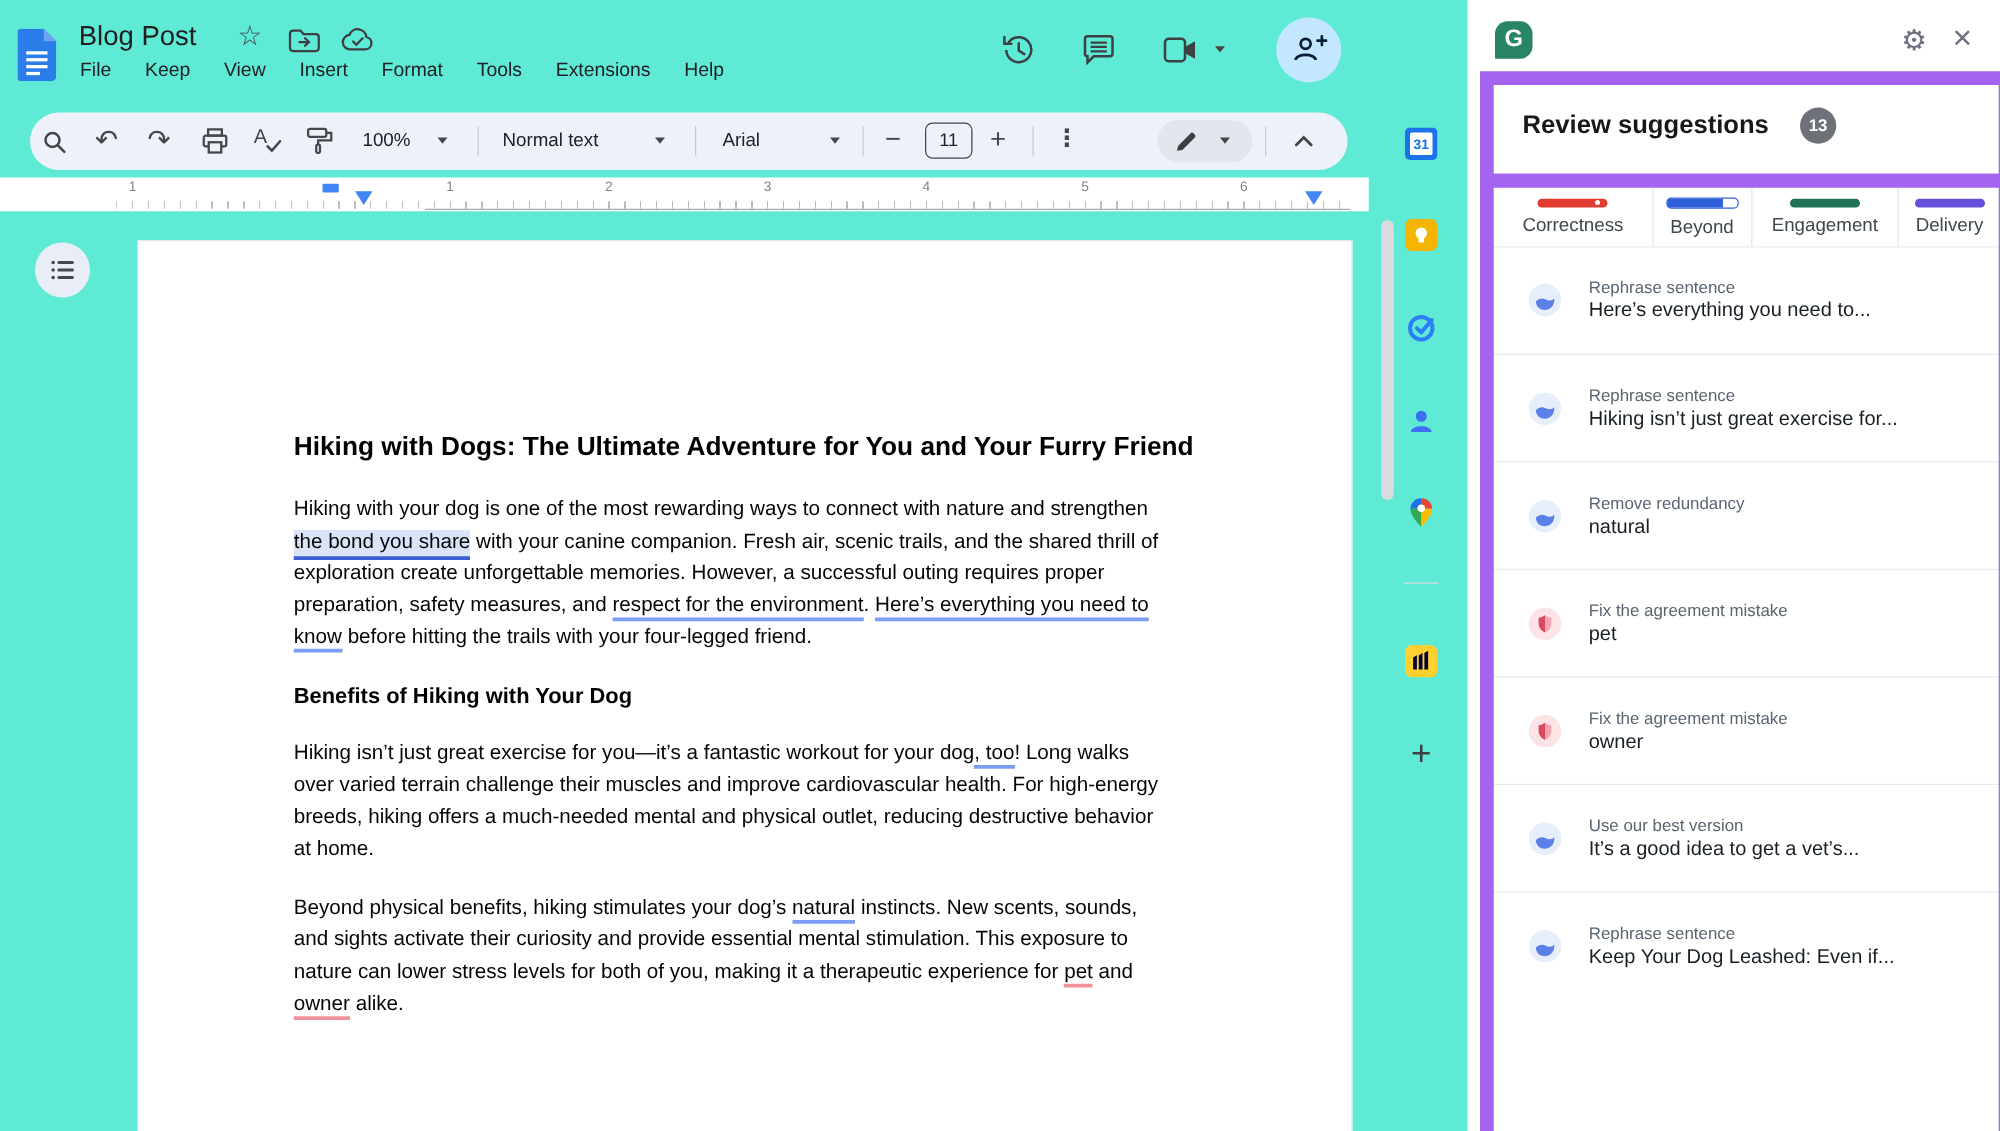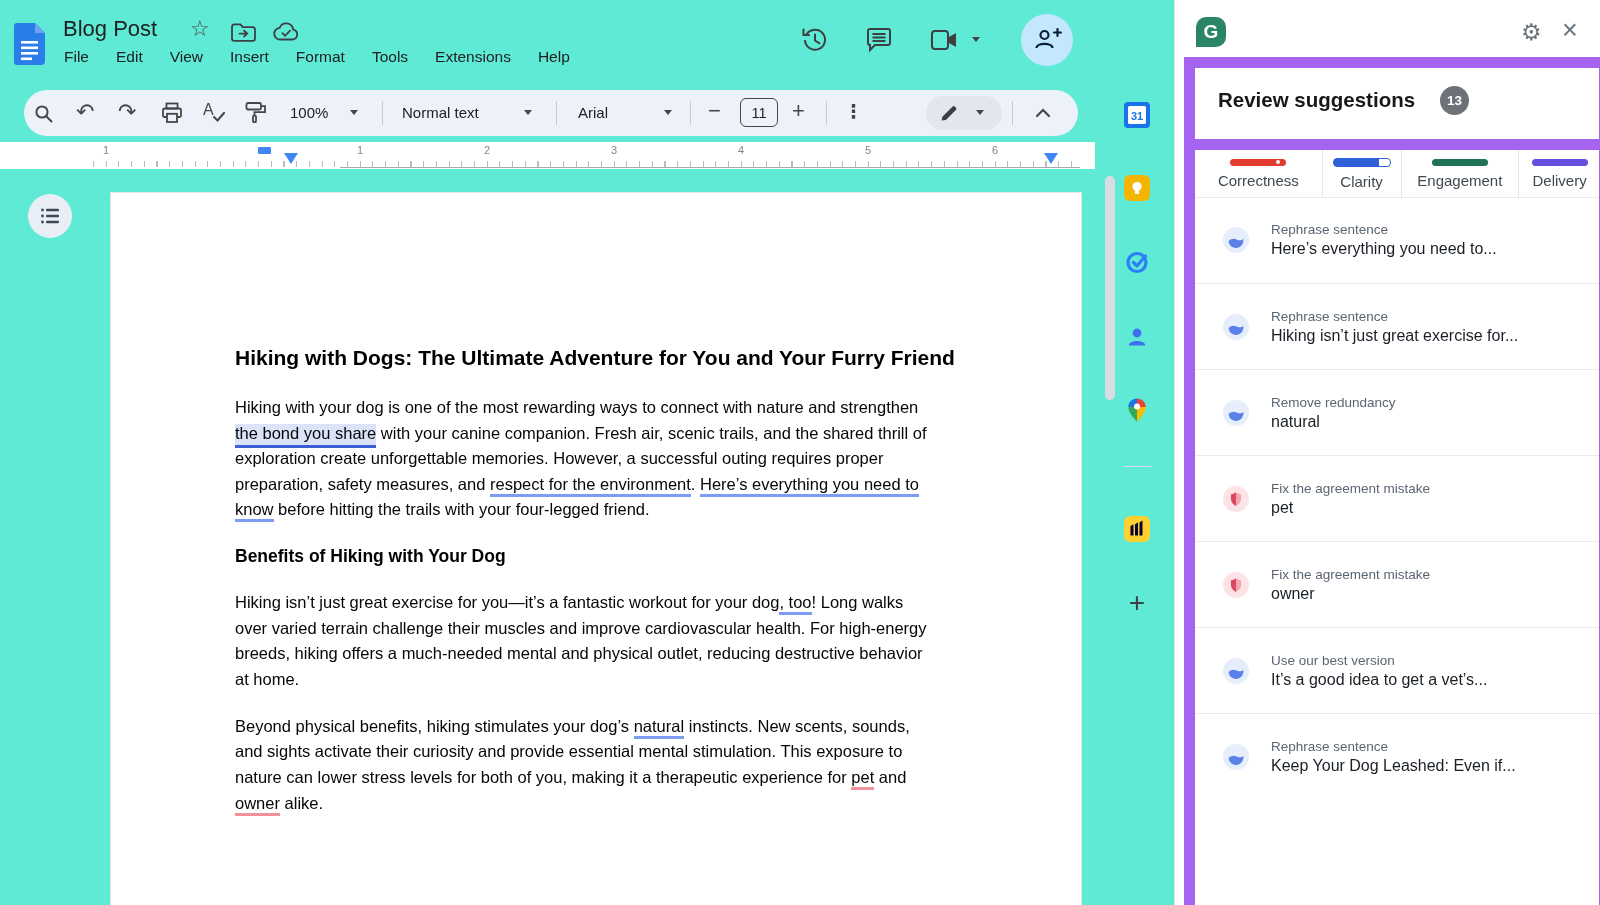--- a/index.html
+++ b/index.html
@@ -107,21 +107,21 @@
     </svg>
   </div>
   <div class="abs" style="left:272px;top:21px;">
     <svg width="28" height="21" viewBox="0 0 28 21" fill="none" stroke="#3c4043" stroke-width="1.8">
       <path d="M8.5 18.5 h12 a5 5 0 0 0 .6-9.9 A7 7 0 0 0 7.6 6.9 A5.6 5.6 0 0 0 8.5 18.5 Z"></path>
       <path d="M10.5 12.2 l2.6 2.6 5-5.2" stroke-linecap="round"></path>
     </svg>
   </div>
   <div class="abs menu-bar" style="left:64px;top:48px;" id="menu-bar">
       <span>File</span>
-      <span>Edit</span>
+      <span>Keep</span>
       <span>View</span>
       <span>Insert</span>
       <span>Format</span>
       <span>Tools</span>
       <span>Extensions</span>
       <span>Help</span>
     </div>
 
   <div class="abs hdr-ic" style="left:800px;top:25px;">
     <svg width="30" height="30" viewBox="0 0 30 30" fill="none" stroke="#3c4043" stroke-width="2">
@@ -268,21 +268,21 @@
   <div class="g-tabs" id="g-tabs">
       <div class="g-tab" style="width: 127px;">
         <div class="pill" style="background: rgb(226, 59, 48);">
           <div style="position: absolute; right: 6px; top: 1.5px; width: 4px; height: 4px; border-radius: 50%; background: rgb(255, 255, 255);"></div>
         </div>
         <div class="lbl">Correctness</div>
       </div>
       <div class="tab-div"></div>
       <div class="g-tab" style="width: 78px;">
         <div class="pill" style="border: 1.5px solid rgb(47, 95, 217); background: linear-gradient(to right, rgb(47, 95, 217) 0px, rgb(47, 95, 217) 80%, rgb(255, 255, 255) 80%);"></div>
-        <div class="lbl">Clarity</div>
+        <div class="lbl">Beyond</div>
       </div>
       <div class="tab-div"></div>
       <div class="g-tab" style="width: 117px;">
         <div class="pill" style="background: rgb(31, 114, 87);"></div>
         <div class="lbl">Engagement</div>
       </div>
       <div class="tab-div"></div>
       <div class="g-tab" style="width: 81px;">
         <div class="pill" style="background: rgb(100, 80, 220);"></div>
         <div class="lbl">Delivery</div>

